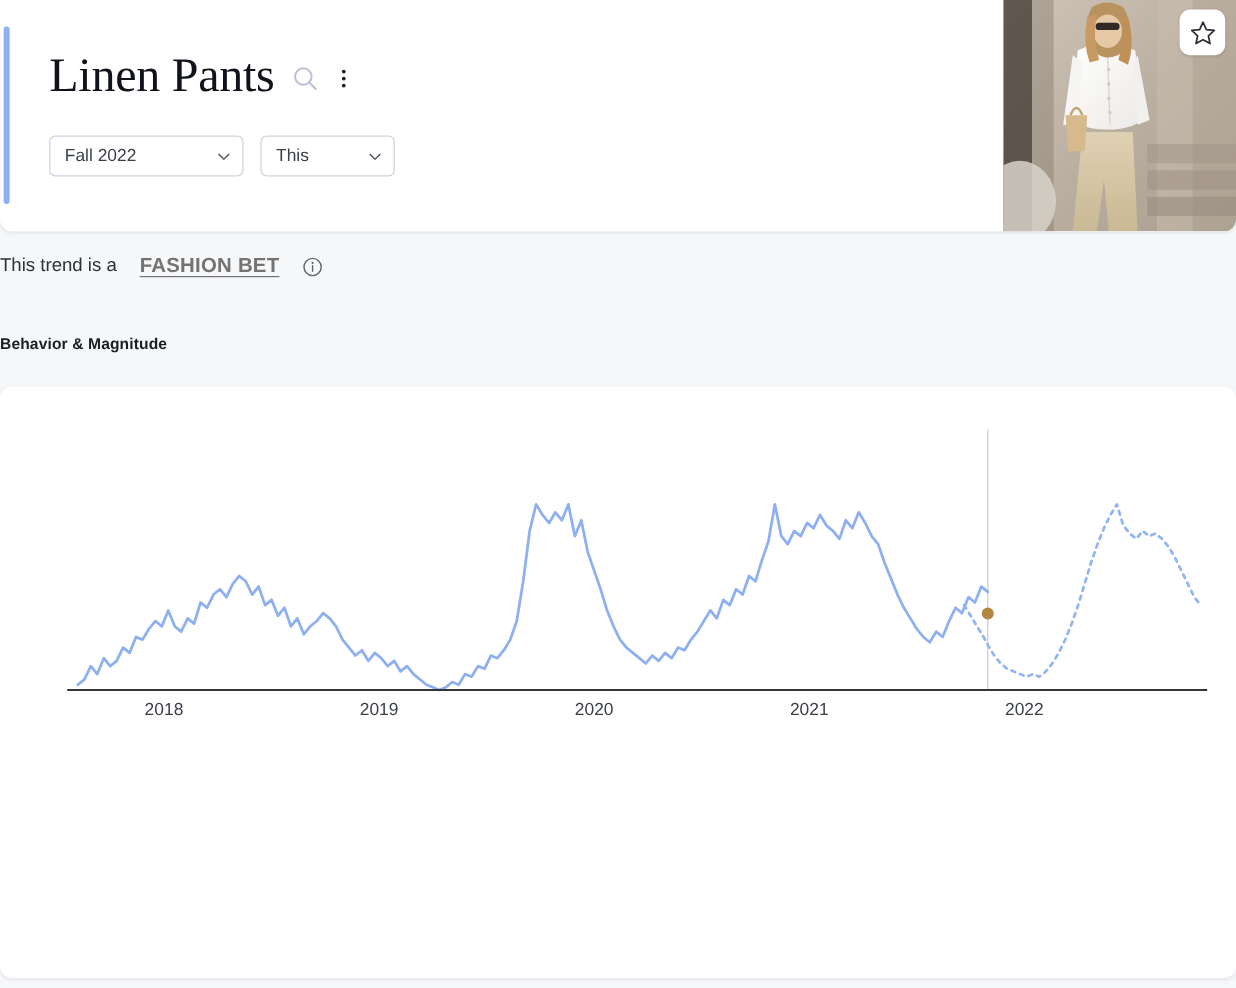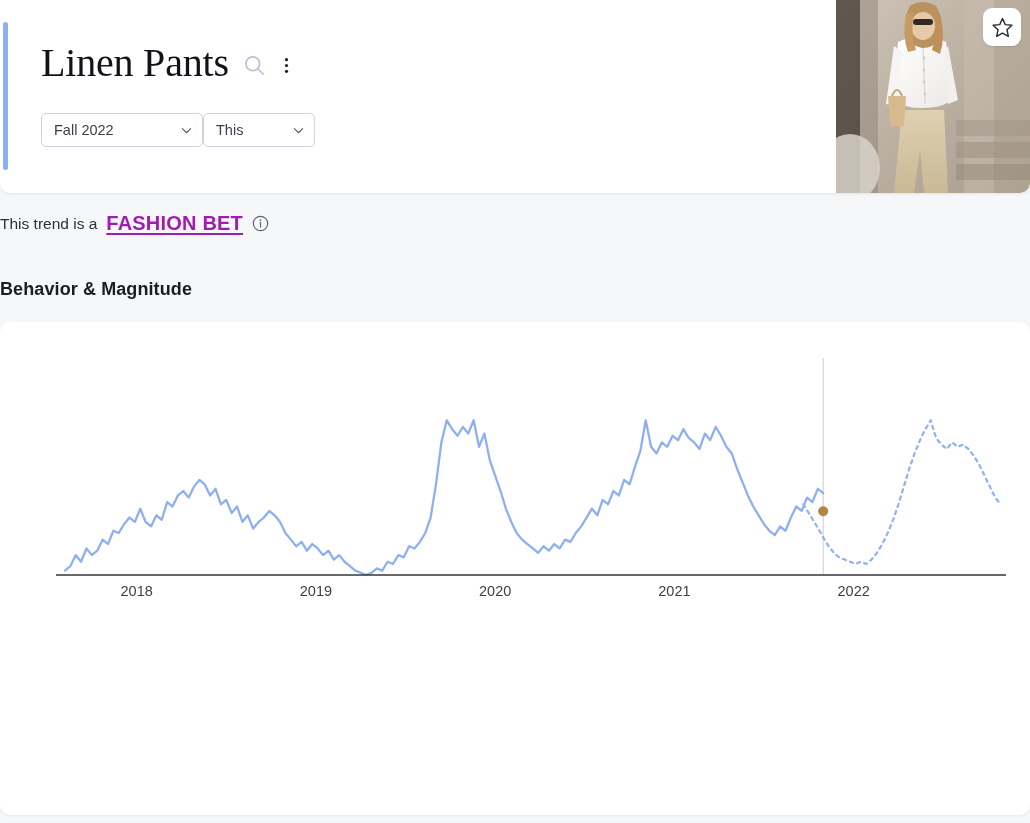--- a/index.html
+++ b/index.html
@@ -30,21 +30,21 @@
   .trend-title {
     font-family: "Liberation Serif", serif;
     font-size: 40px; font-weight: 400; color: #10131a;
     letter-spacing: -0.2px; line-height: 1;
   }
   .search-icon { width: 23px; height: 23px; display: block; margin-top: 4px; }
   .kebab-icon { width: 5px; height: 23px; display: block; margin-top: 4px; margin-left: 4px; }
 
   .filter-row {
     position: absolute; left: 41px; top: 113px;
-    display: flex; align-items: center;  justify-content: flex-end;
+    display: flex; align-items: center; gap: 14px; justify-content: flex-end;
   }
   .select-box {
     height: 34px; border: 1px solid #ccd3dd; border-radius: 5px;
     background: #fff; display: flex; align-items: center;
     padding: 0 9px 0 12px; gap: 10px; cursor: pointer;
   }
   .select-box .sel-label { font-size: 14.5px; color: #3a3f49; white-space: nowrap; }
   .select-box.w1 { min-width: 162px; justify-content: space-between; }
   .select-box.w2 { min-width: 110px; justify-content: space-between; }
   .select-box.w3 { min-width: 112px; justify-content: space-between; }
@@ -58,35 +58,35 @@
     position: absolute; right: 9px; top: 8px; width: 38px; height: 38px;
     background: #fff; border-radius: 9px;
     display: flex; align-items: center; justify-content: center;
     cursor: pointer; box-shadow: 0 1px 2px rgba(0,0,0,0.10);
   }
   .star-icon { width: 23px; height: 23px; }
 
   
   .bet-line {
     position: absolute; left: 0; top: 212px;
-    display: flex; align-items: center; gap: 9px;
+    display: flex; align-items: center; gap: 19px;
     font-size: 15.5px; color: #2c3038;
   }
   .bet-prefix { color: #2c3038; }
   .bet-value {
-    font-weight: 700; font-size: 20px; color: #a21caf;
+    font-weight: 700; font-size: 17px; color: #737373;
     letter-spacing: 0.2px; text-decoration: underline;
     text-underline-offset: 3px; cursor: pointer;
   }
   .info-icon { width: 17px; height: 17px; cursor: pointer; }
 
   
   .section-title {
     position: absolute; left: 0; top: 279px;
-    font-size: 18px; font-weight: 700; color: #1a1d23;
+    font-size: 13px; font-weight: 700; color: #1a1d23;
     letter-spacing: 0.1px;
   }
 
   
   .chart-card {
     position: absolute; left: 0; top: 322px; width: 1030px; height: 493px;
     background: #fff; border-radius: 10px;
     box-shadow: 0 1px 3px rgba(20,30,50,0.08);
   }
   .chart-area { position: absolute; left: 16px; top: 0; width: 1030px; height: 285px; }

